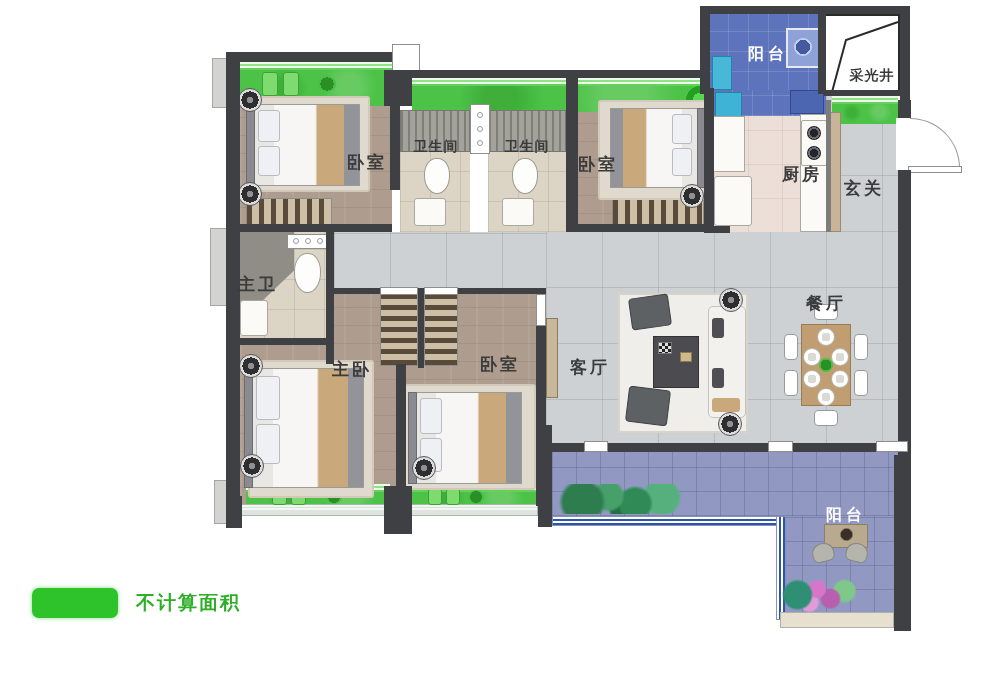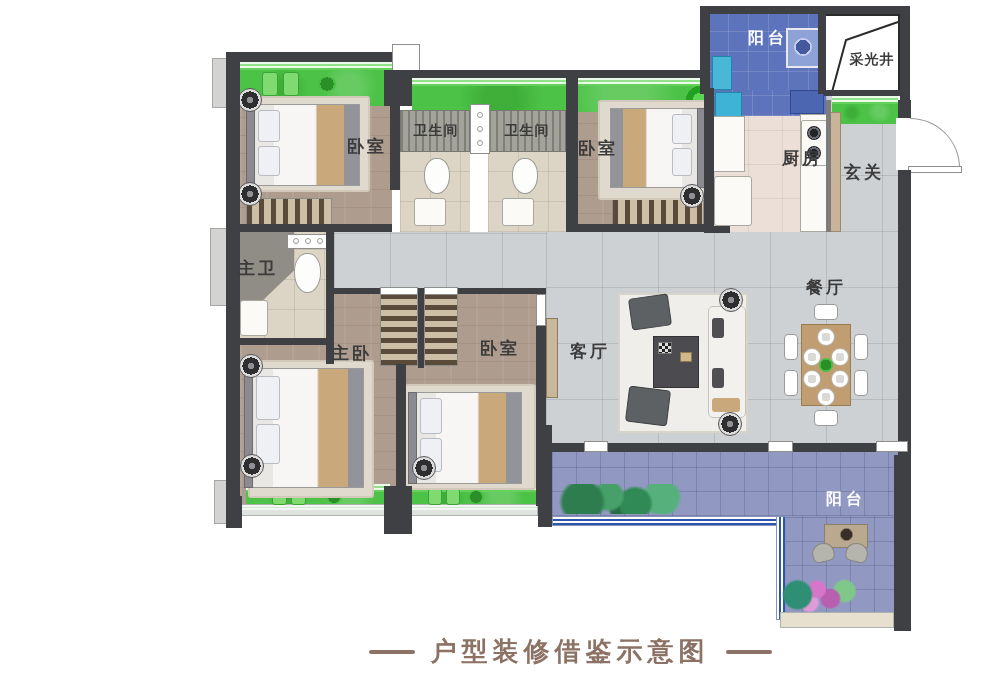--- a/index.html
+++ b/index.html
@@ -52,21 +52,21 @@
   .cushion{background:#7fdb6f;border:1px solid #3aa335;border-radius:3px;}
   .plantdot{border-radius:50%;background:radial-gradient(circle,#2a8f27 0 55%,#47bf42 55% 100%);}
   .toilet{background:#fdfdfb;border:1.5px solid #9a9a94;border-radius:46% 46% 50% 50%;}
   .fixture{background:#fbfaf7;border:1.5px solid #a8a89e;border-radius:3px;}
   .sofa{background:#f2f1ee;border:1.5px solid #c6c3bc;border-radius:5px;}
   .darkchair{background:#5d6164;border:1px solid #3e4144;border-radius:4px;}
   .ctable{background:#4c4c50;border:1px solid #333;}
   .dchair{background:#fff;border:1.5px solid #9a9a98;border-radius:4px;}
   .plate{width:18px;height:18px;border-radius:50%;background:radial-gradient(circle,#d9d9d5 0 40%,#ffffff 40% 100%);border:1px solid #b5b5b0;}
   .lbl{position:absolute;transform:translate(-50%,-50%);font-weight:bold;color:#3b3b3b;
-       letter-spacing:3px;white-space:nowrap;font-size:17px;}
+       letter-spacing:3px;white-space:nowrap;font-size:17px;margin-top:16px;}
   .lbl-sm{font-size:14px;letter-spacing:1px;}
   .lbl-w{color:#fff;letter-spacing:4px;font-size:16px;}
   .legend-row{position:absolute;display:flex;align-items:center;gap:18px;}
   .swatch{width:86px;height:30px;border-radius:7px;}
   .sw-green{background:#2ec32a;box-shadow:0 0 4px rgba(46,195,42,.6);}
   .sw-blue{background:#1e3fae;box-shadow:0 0 4px rgba(30,63,174,.5);}
   .legend-label{font-size:19px;font-weight:bold;letter-spacing:2px;}
   .lg-green{color:#2eae27;}
   .lg-blue{color:#1e3fae;}
   #title{position:absolute;left:330px;top:634px;width:480px;display:flex;align-items:center;
@@ -293,20 +293,19 @@
   <div class="lbl" style="left:864px;top:172px;">玄关</div>
   <div class="lbl lbl-w" style="left:768px;top:38px;">阳台</div>
   <div class="lbl lbl-sm" style="left:872px;top:60px;">采光井</div>
   <div class="lbl" style="left:258px;top:268px;">主卫</div>
   <div class="lbl" style="left:352px;top:353px;">主卧</div>
   <div class="lbl" style="left:500px;top:348px;">卧室</div>
   <div class="lbl" style="left:590px;top:351px;">客厅</div>
   <div class="lbl" style="left:826px;top:287px;">餐厅</div>
   <div class="lbl lbl-w" style="left:846px;top:499px;">阳台</div>
 
-
-  <div id="title">
-    <div class="dash"></div>
-    <div class="ttl">户型装修借鉴示意图</div>
-    <div class="dash"></div>
+  <div class="legend-row" style="left:32px;top:588px;">
+    <div class="swatch sw-green"></div>
+    <div class="legend-label lg-green">不计算面积</div>
   </div>
 
+
 </div>
 
 </body></html>

